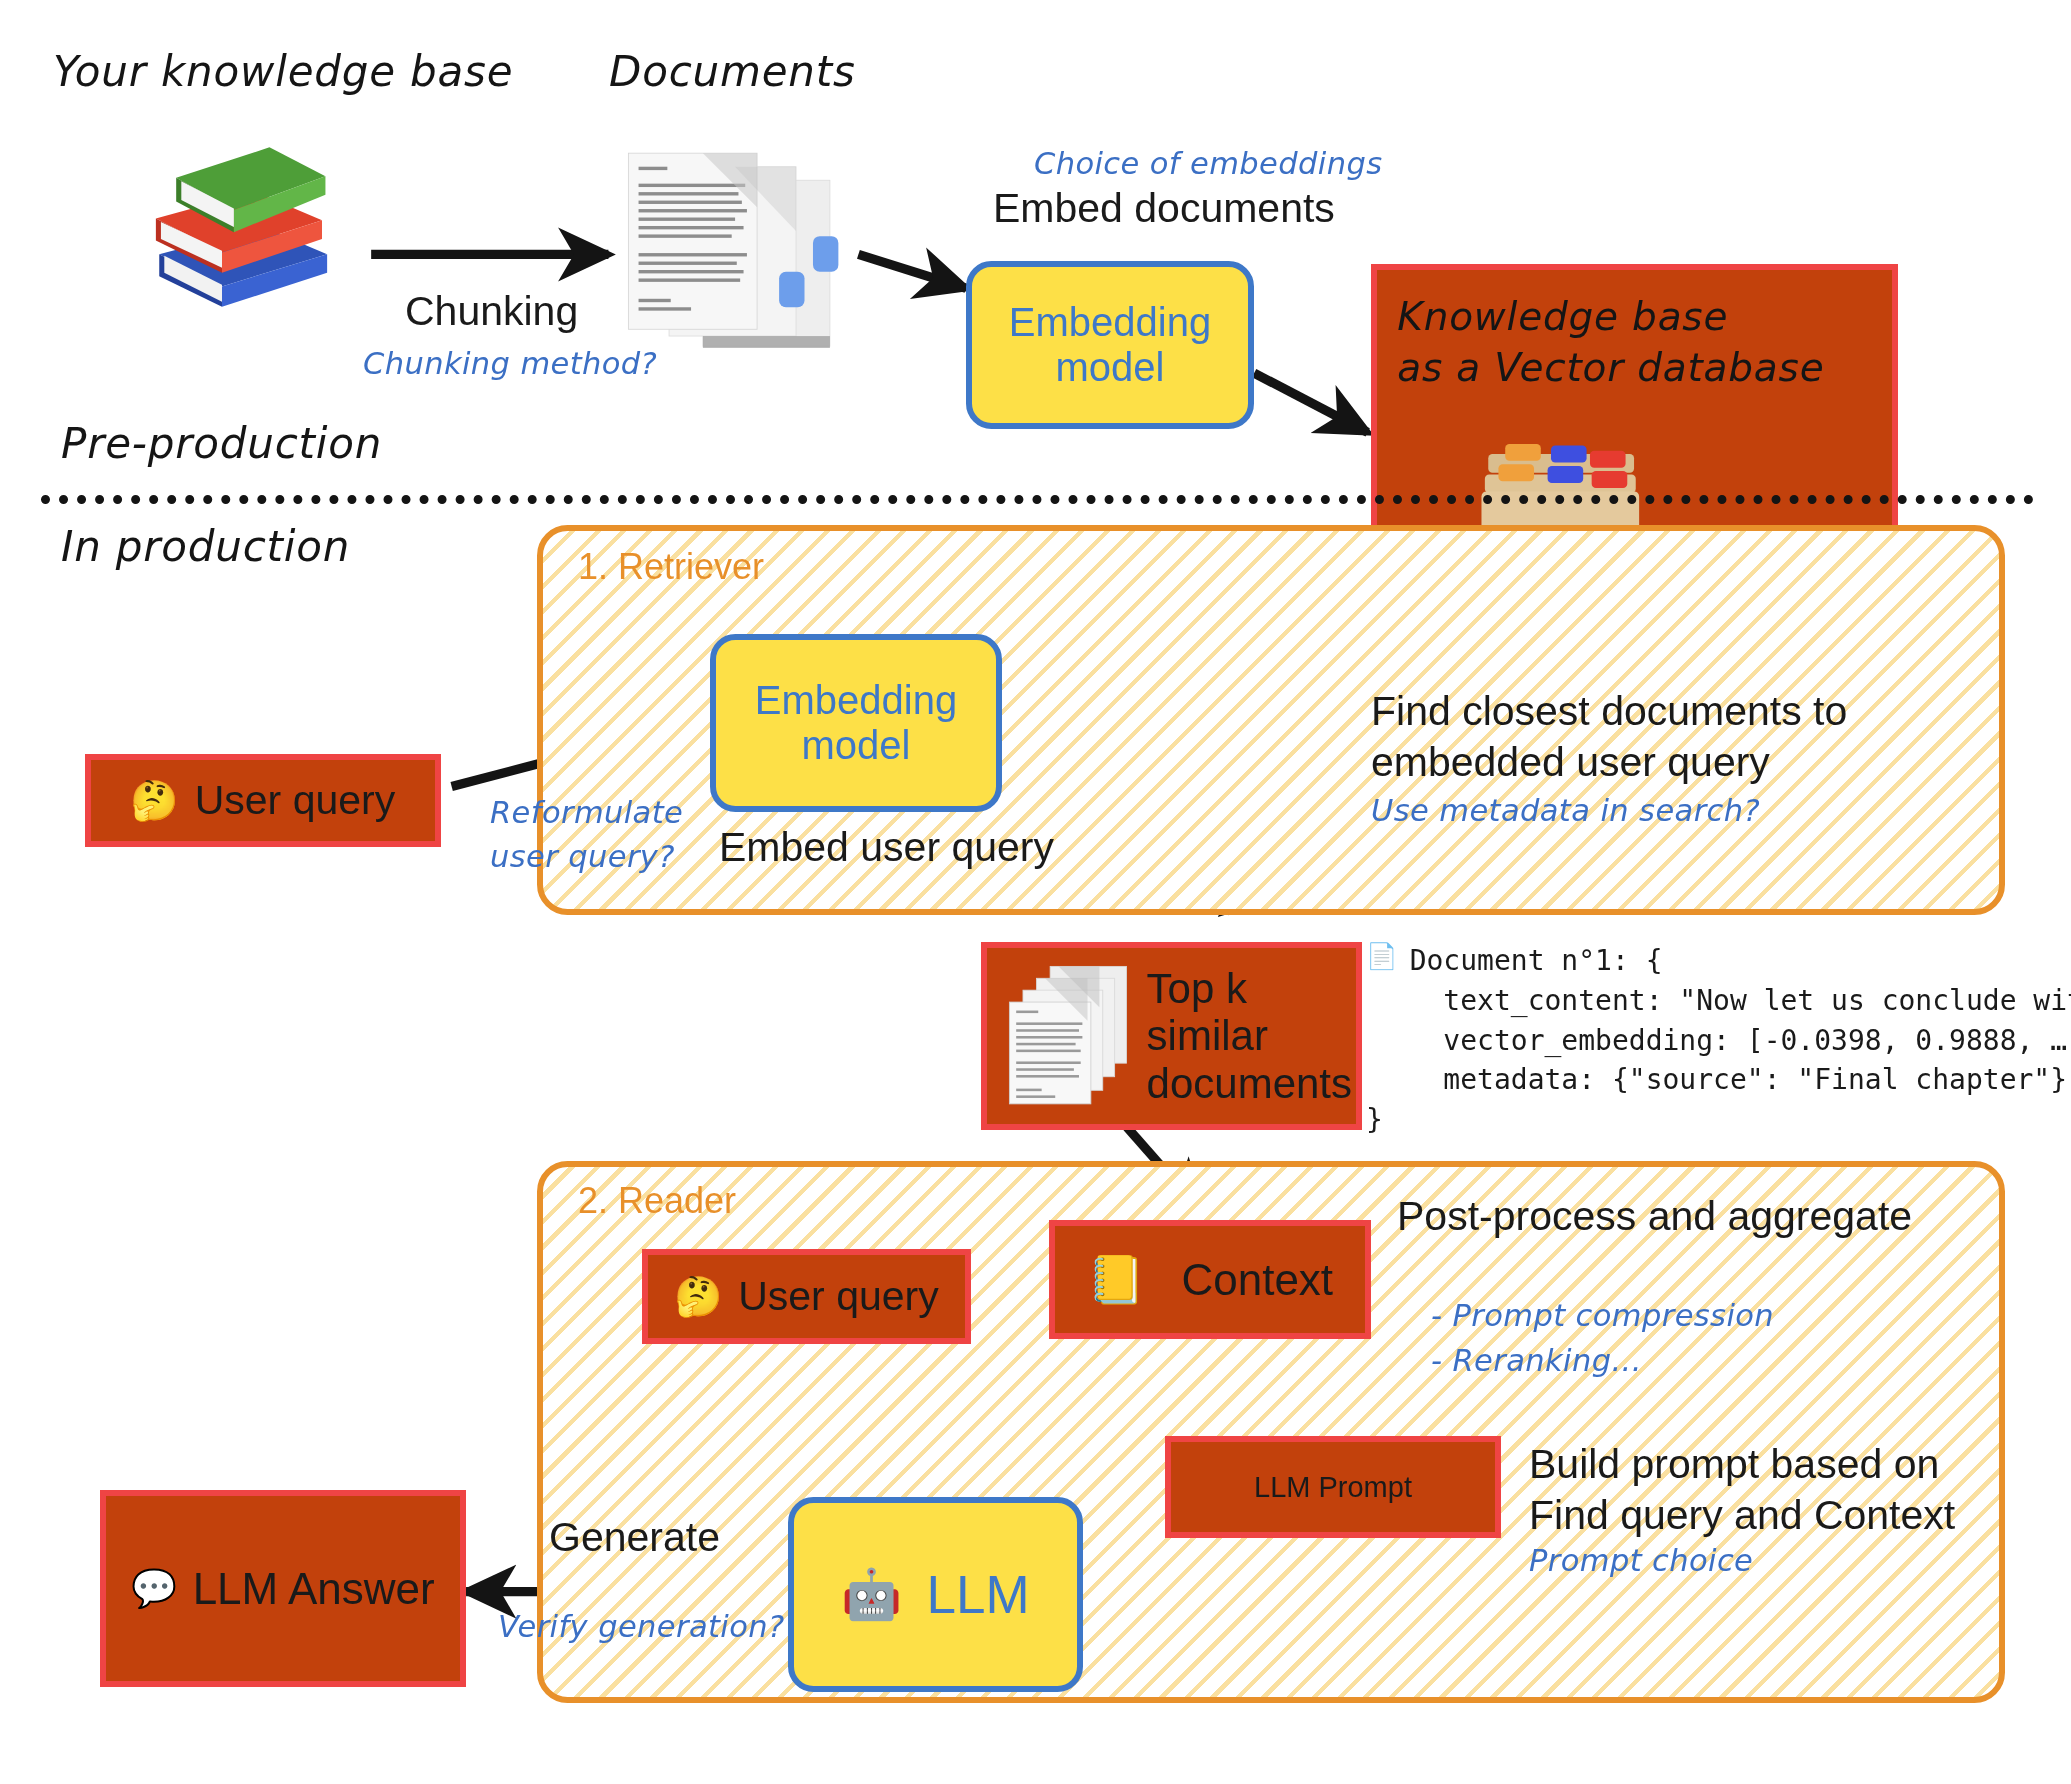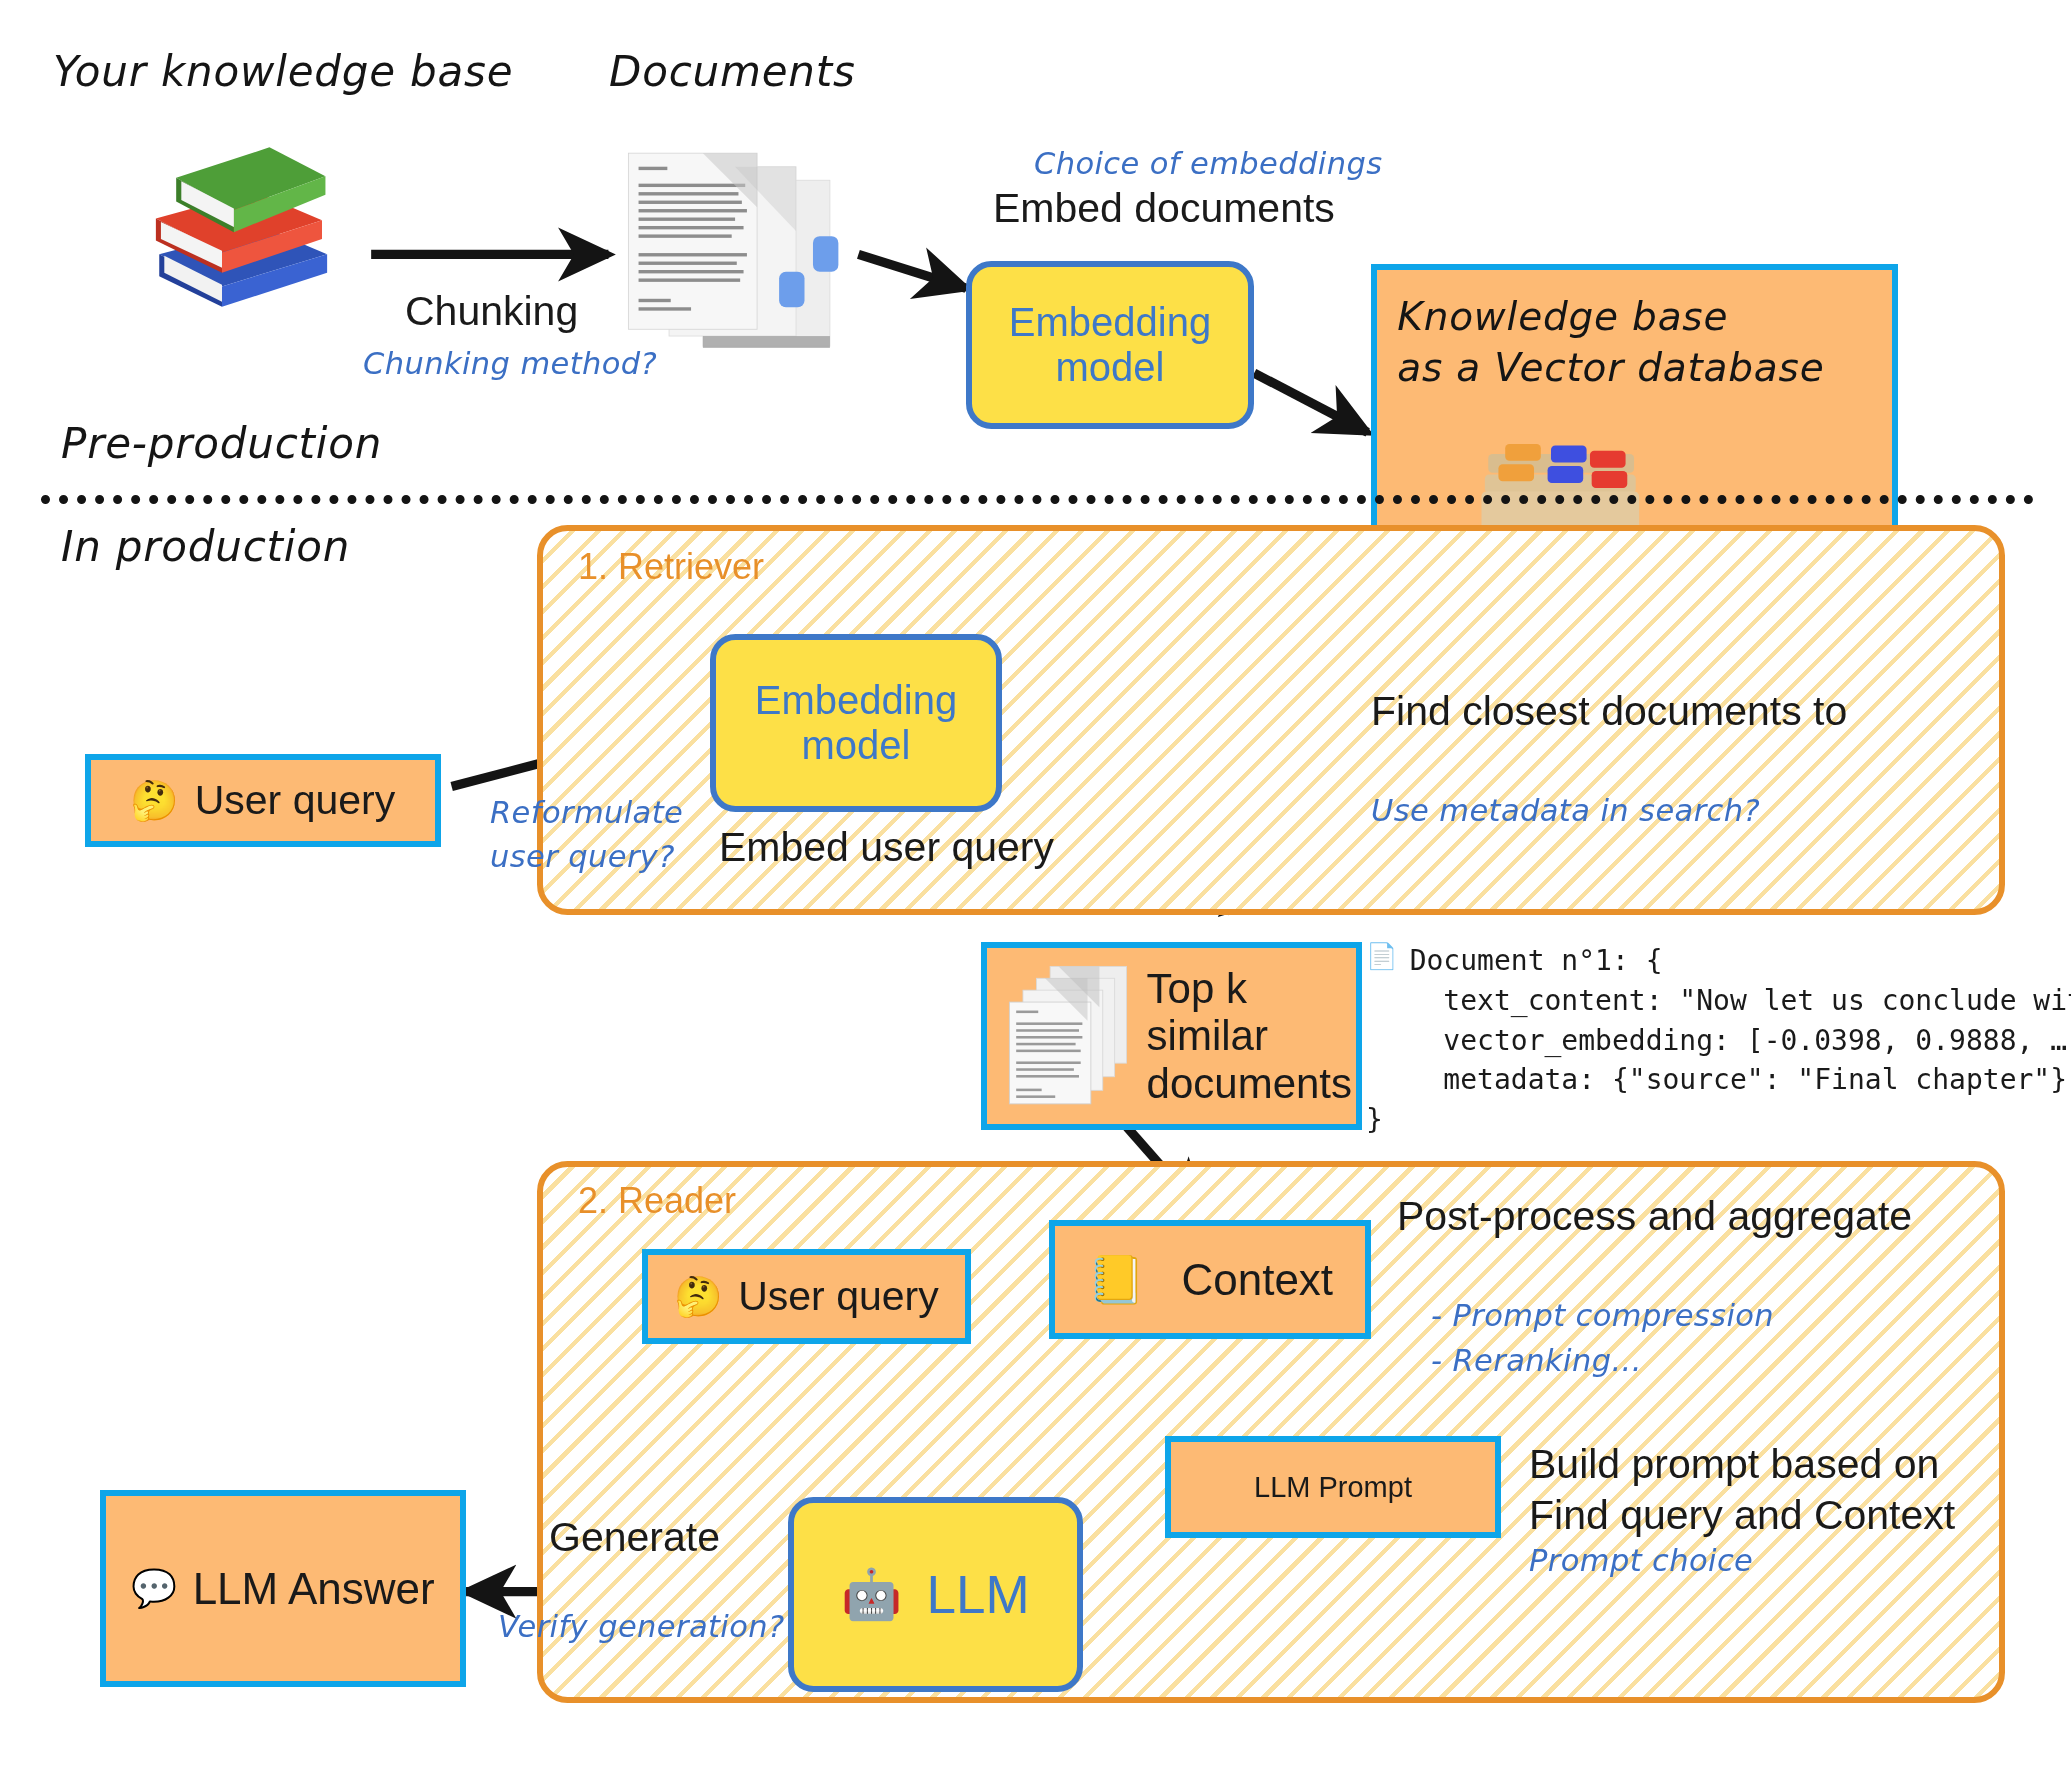--- a/index.html
+++ b/index.html
@@ -46,22 +46,22 @@
     font-weight: 400;
   }
   .mono {
     font-family: "DejaVu Sans Mono", monospace;
     color: #1a1a1a;
     white-space: pre;
   }
 
   
   .box-black {
-    background: #fdba74;
-    border: 6px solid #0ea5e9;
+    background: #c2410c;
+    border: 6px solid #ef4444;
     box-sizing: border-box;
     display: flex;
     align-items: center;
     justify-content: center;
   }
   .box-blue {
     background: #fde047;
     border: 6px solid #3E78C8;
     border-radius: 25.4px;
     box-sizing: border-box;
@@ -265,20 +265,21 @@
   <div class="abs hand-blue" style="left:490px; top:839px; font-size:30.5px;">user query?</div>
 
   <div class="abs box-blue" style="left:710px; top:634px; width:292px; height:178px;">
     <div class="sans-blue" style="font-size:40px; line-height:1.12;">Embedding</div>
     <div class="sans-blue" style="font-size:40px; line-height:1.12;">model</div>
   </div>
 
   <div class="abs sans" style="left:719px; top:824px; font-size:41px;">Embed user query</div>
 
   <div class="abs sans" style="left:1371px; top:688px; font-size:41px;">Find closest documents to</div>
+  <div class="abs sans" style="left:1371px; top:739px; font-size:41px;">embedded user query</div>
 
   <div class="abs hand-blue" style="left:1371px; top:793px; font-size:30.5px;">Use metadata in search?</div>
 
   <div class="abs box-black" style="left:981px; top:942px; width:381px; height:188px;
               justify-content:flex-start; padding-left:18.6px; gap:12px;">
     <div style="width:129px; height:146px; position:relative; flex:none;">
       <svg width="129" height="146" viewBox="0 0 152 172">
         <rect x="52" y="4" width="90" height="114" fill="#eeeeee" stroke="#dadada"></rect>
         <rect x="36" y="18" width="92" height="116" fill="#f1f1f1" stroke="#dadada"></rect>
         <rect x="20" y="32" width="94" height="118" fill="#f4f4f4" stroke="#d8d8d8"></rect>

